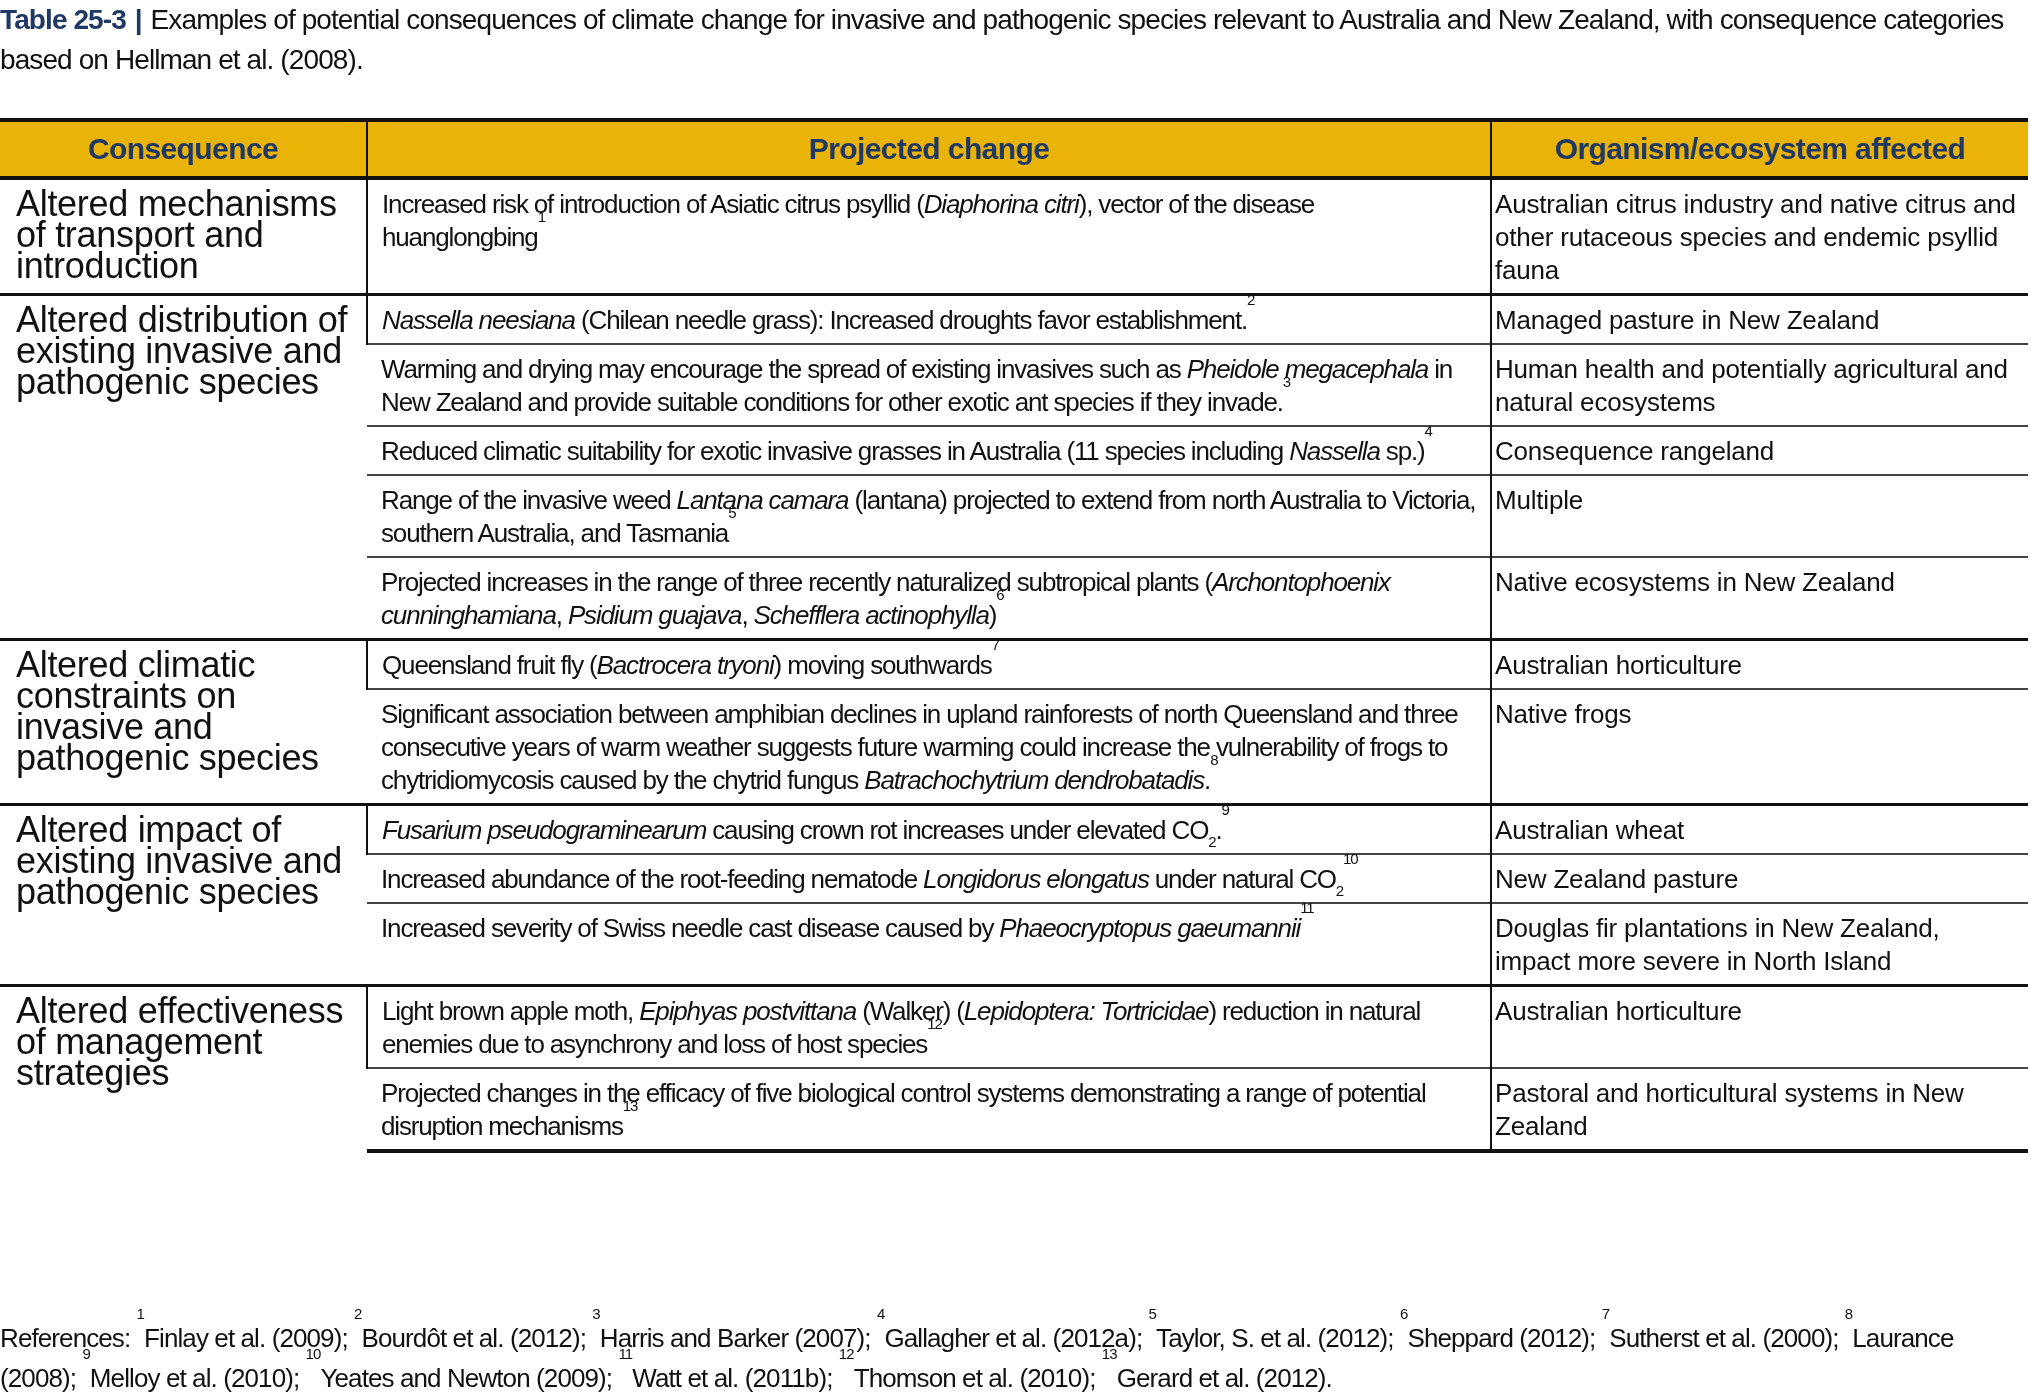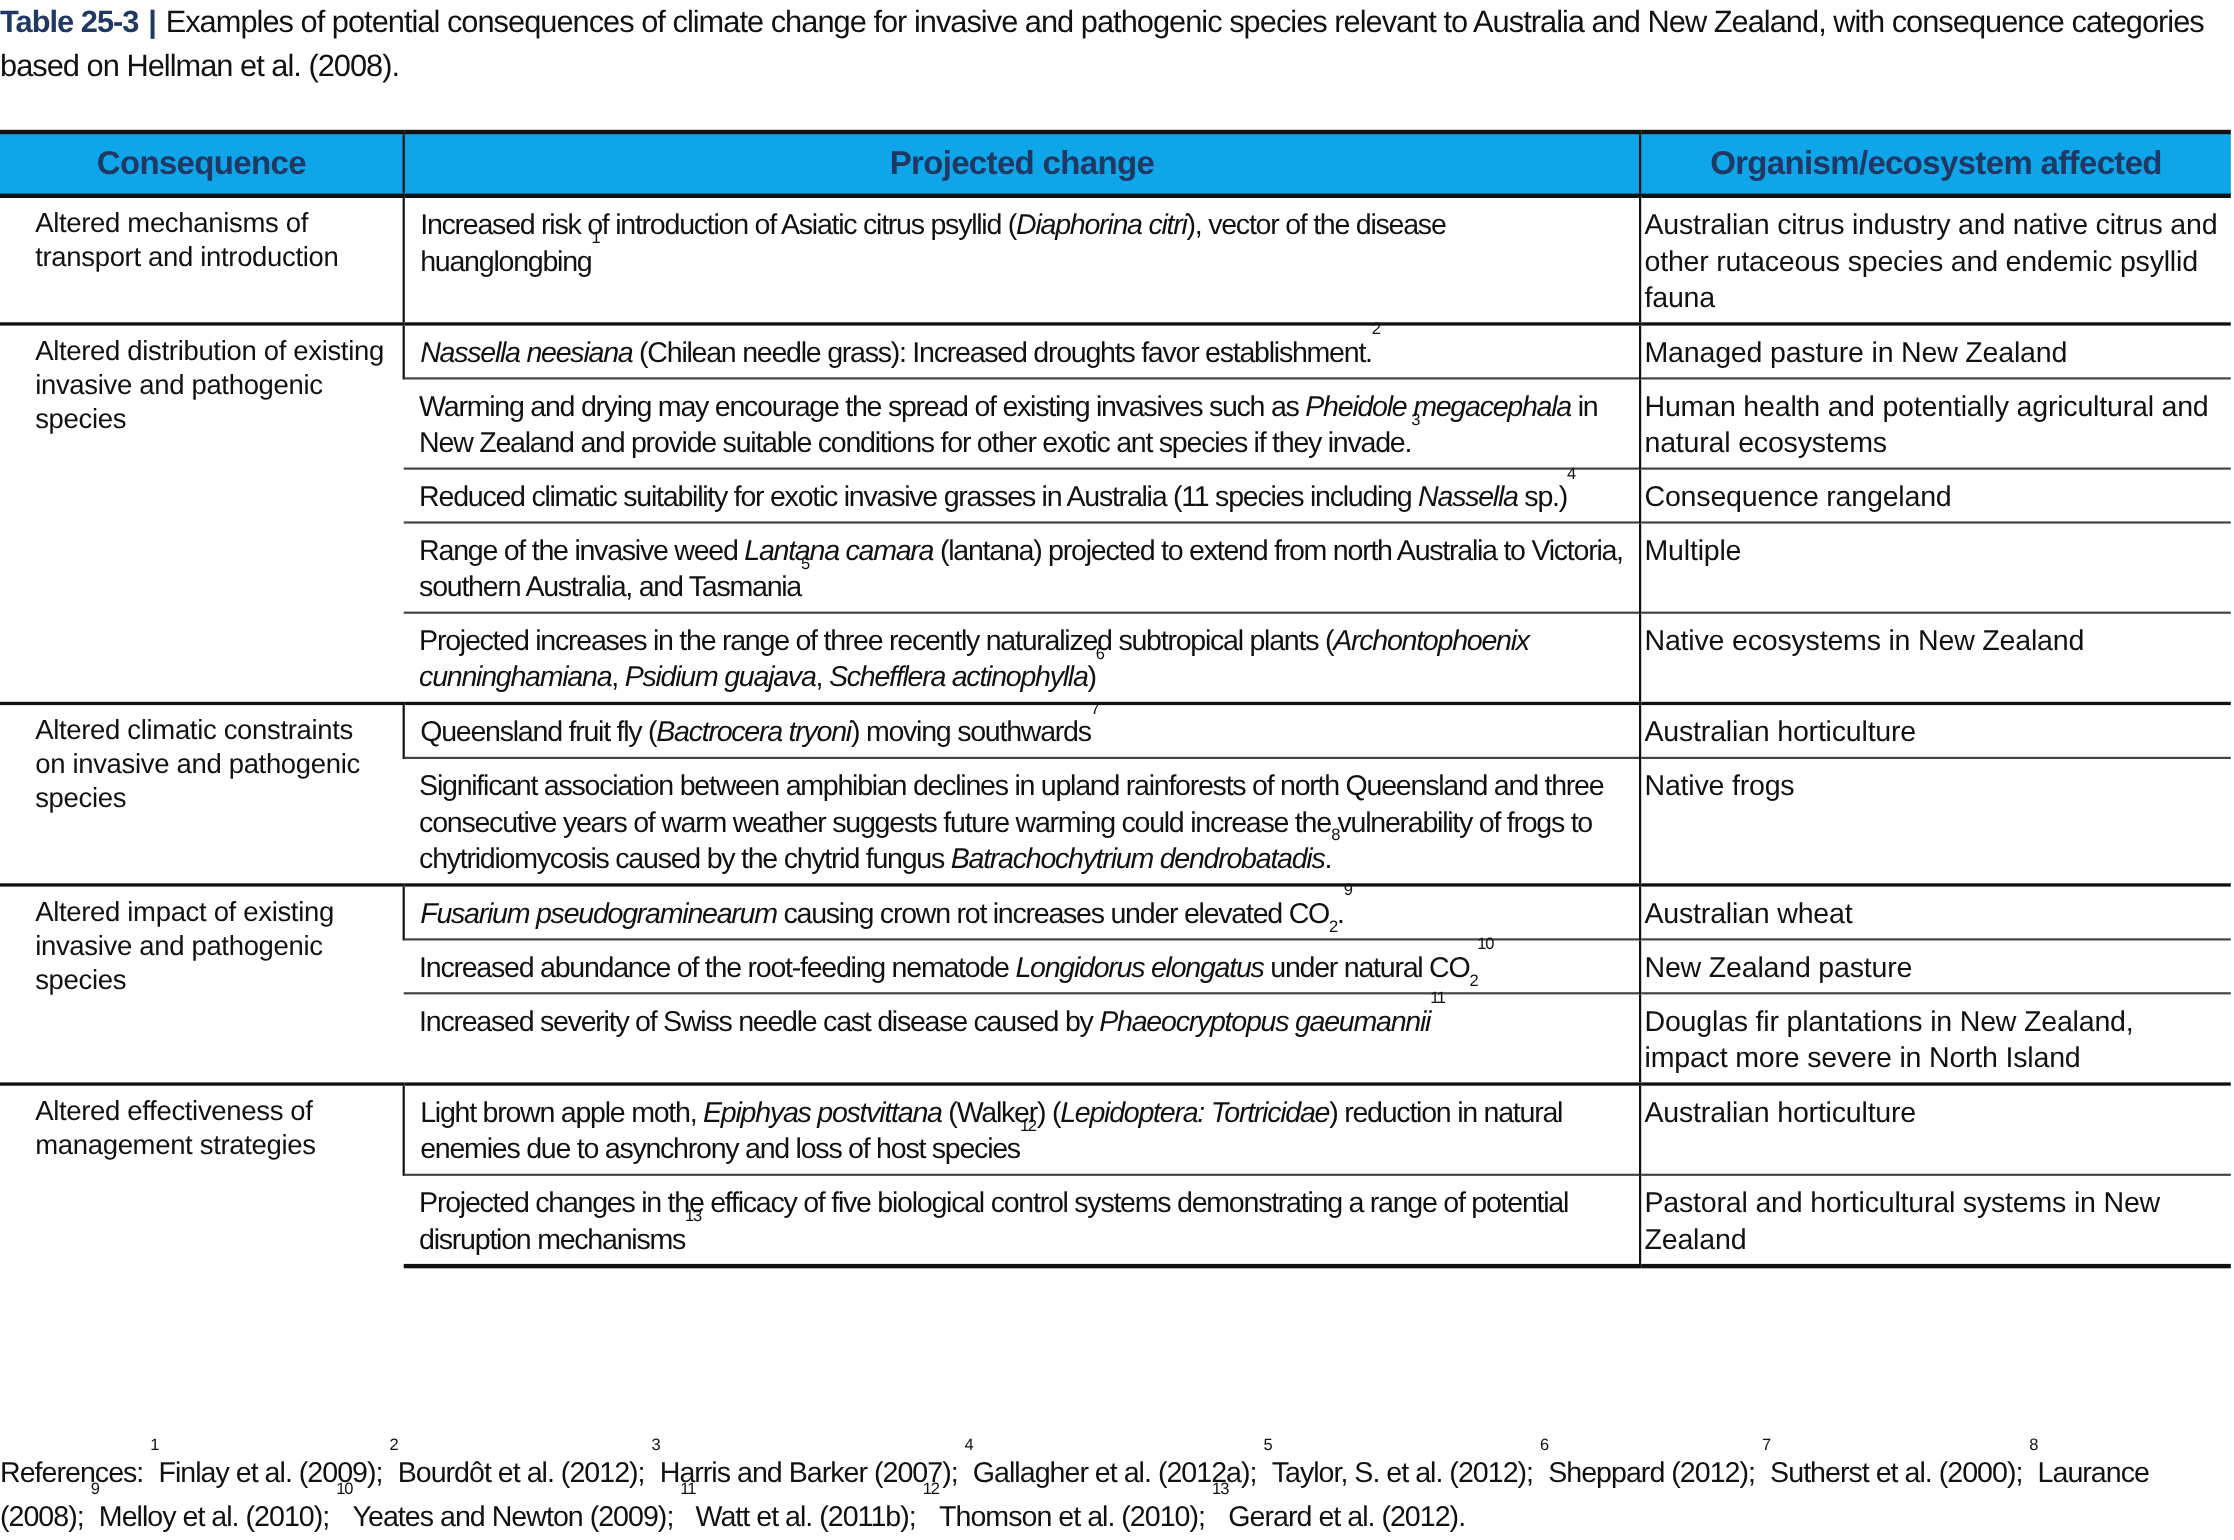--- a/index.html
+++ b/index.html
@@ -42,21 +42,21 @@
   }
   table {
     border-collapse: collapse;
     width: 2028px;
     table-layout: fixed;
   }
   col.c1 { width: 367px; }
   col.c2 { width: 1124px; }
   col.c3 { width: 537px; }
   th {
-    background: #0ea5e9;
+    background: #eab308;
     color: #1f3864;
     font-weight: bold;
     font-size: 30px;
     height: 54px;
     padding: 0;
     text-align: center;
     border-top: 4px solid #111;
     border-bottom: 4px solid #111;
     border-left: 2px solid #111;
     letter-spacing: -0.6px;
@@ -64,24 +64,24 @@
   th:first-child { border-left: none; }
   td {
     vertical-align: top;
     padding: 8px 12px 6px 14px;
     font-size: 26px;
     line-height: 33px;
     border-left: 2px solid #111;
   }
   td:first-child { border-left: none; }
   td.cons {
-    font-size: 25px;
+    font-size: 36px;
     line-height: 31px;
     letter-spacing: -0.3px;
-    padding-left: 32px;
+    padding-left: 16px;
   }
   td.change {
     letter-spacing: -1.15px;
     padding-left: 14px;
   }
   td.org {
     letter-spacing: -0.2px;
     padding-left: 3px;
   }
   tr.group-start td { border-top: 3px solid #111; }

